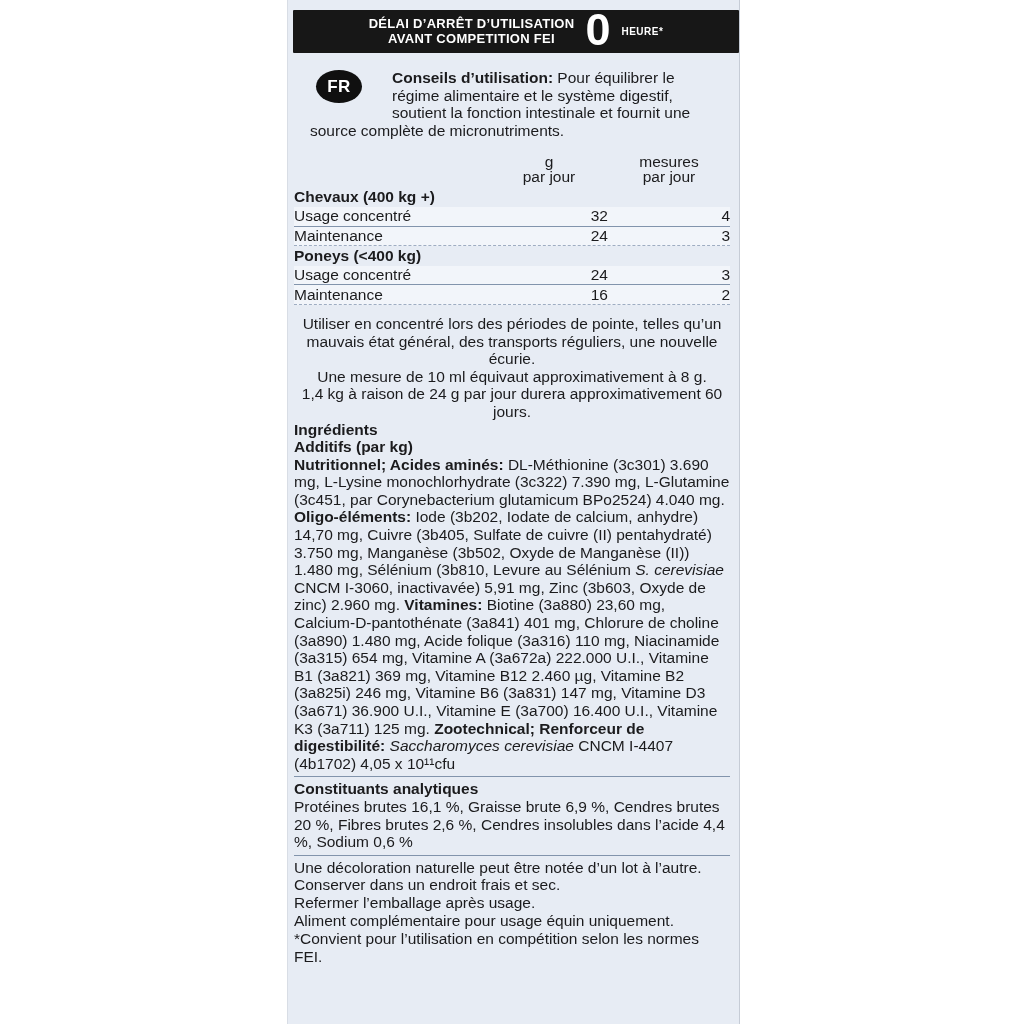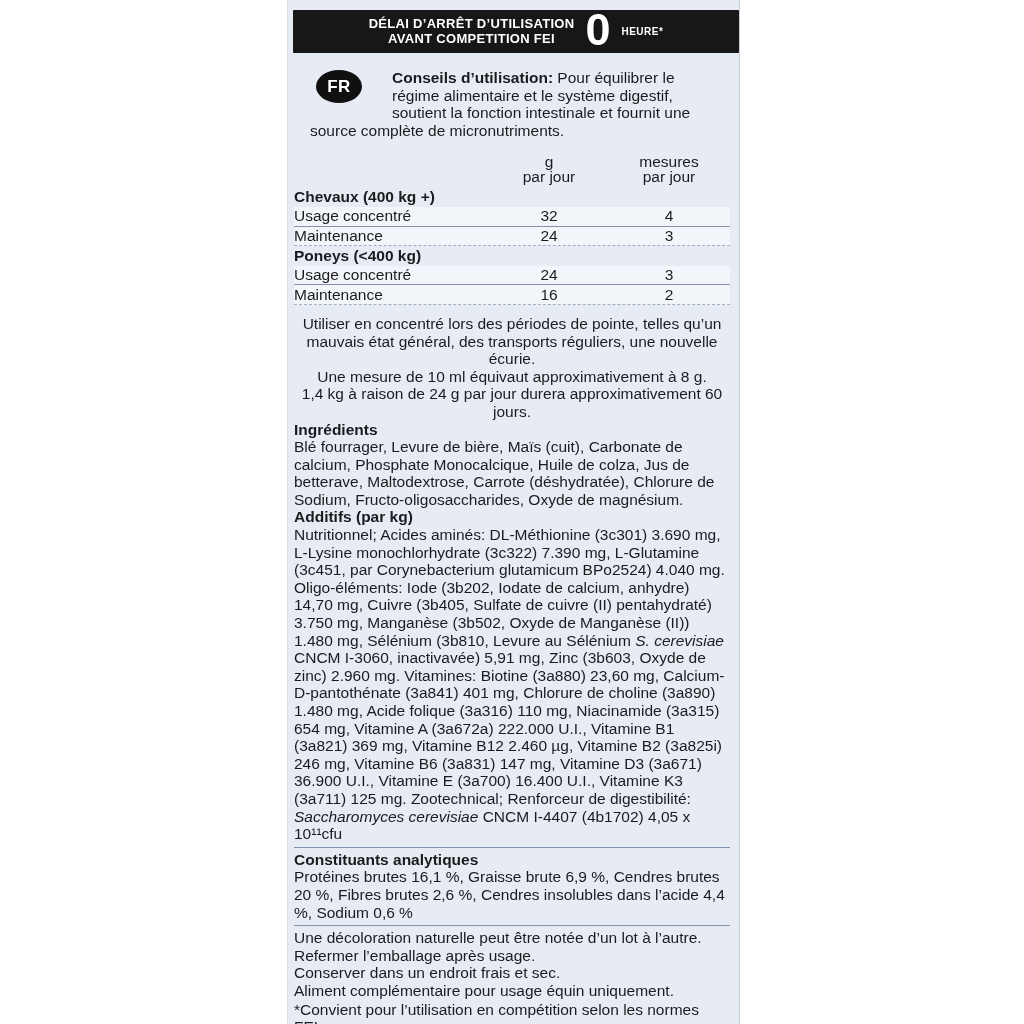--- a/index.html
+++ b/index.html
@@ -36,30 +36,30 @@
   b{font-weight:bold;}
   
   .dose-table{margin-top:3px;}
   .trow{display:grid;grid-template-columns:1fr 118px 122px;align-items:end;}
   .thead{line-height:14.5px;padding-bottom:3px;}
   .thead .cc{text-align:center;}
   .group-label{font-weight:bold;padding:1px 0;}
   .drow{
     background:#f2f5fa;padding:0.5px 0;
   }
-  .drow .cc{text-align:center;}
+  .drow .cc{text-align:right;}
   .rule-solid{border-bottom:1px solid #8294ac;}
   .rule-dash{border-bottom:1px dashed #9fadc2;}
   
   .para{margin:0;}
   .block-notes{margin-top:10px;text-align:center;}
   .heading{font-weight:bold;}
   .section-ingredients{margin-top:0;}
   .hr{border:none;border-top:1px solid #8294ac;margin:4px 0 3px 0;height:0;}
-  .seg-bold{font-weight:normal;}
+  .seg-bold{font-weight:bold;}
   .seg-italic{font-style:italic;}
   .section-analytical{margin-top:0;}
   .storage{margin-top:2px;}
   .footnote{margin-top:1px;}
 </style>
 </head>
 <body>
 
 <div class="label">
 
@@ -118,36 +118,35 @@
   </div>
 
   <div class="block-notes">
     <p class="para">Utiliser en concentré lors des périodes de pointe, telles qu’un mauvais état général, des transports réguliers, une nouvelle écurie.</p>
     <p class="para">Une mesure de 10 ml équivaut approximativement à 8 g.</p>
     <p class="para">1,4 kg à raison de 24 g par jour durera approximativement 60 jours.</p>
   </div>
 
   <div class="section-ingredients">
     <div class="heading">Ingrédients</div>
-    <p class="para">Blé fourrager, Levure de bière, Maïs (cuit), Carbonate de calcium, Phosphate Monocalcique, Huile de colza, Jus de betterave, Maltodextrose, Carrote (déshydratée), Chlorure de Sodium, Fructo-oligosaccharides, Oxyde de magnésium.</p>
     <div class="heading">Additifs (par kg)</div>
     <p class="para"><span class="seg-bold">Nutritionnel; Acides aminés:</span><span> DL-Méthionine (3c301) 3.690 mg, L-Lysine monochlorhydrate (3c322) 7.390 mg, L-Glutamine (3c451, par Corynebacterium glutamicum BPo2524) 4.040 mg. </span><span class="seg-bold">Oligo-éléments:</span><span> Iode (3b202, Iodate de calcium, anhydre) 14,70 mg, Cuivre (3b405, Sulfate de cuivre (II) pentahydraté) 3.750 mg, Manganèse (3b502, Oxyde de Manganèse (II)) 1.480 mg, Sélénium (3b810, Levure au Sélénium </span><span class="seg-italic">S. cerevisiae</span><span> CNCM I-3060, inactivavée) 5,91 mg, Zinc (3b603, Oxyde de zinc) 2.960 mg. </span><span class="seg-bold">Vitamines:</span><span> Biotine (3a880) 23,60 mg, Calcium-D-pantothénate (3a841) 401 mg, Chlorure de choline (3a890) 1.480 mg, Acide folique (3a316) 110 mg, Niacinamide (3a315) 654 mg, Vitamine A (3a672a) 222.000 U.I., Vitamine B1 (3a821) 369 mg, Vitamine B12 2.460 µg, Vitamine B2 (3a825i) 246 mg, Vitamine B6 (3a831) 147 mg, Vitamine D3 (3a671) 36.900 U.I., Vitamine E (3a700) 16.400 U.I., Vitamine K3 (3a711) 125 mg. </span><span class="seg-bold">Zootechnical; Renforceur de digestibilité:</span><span> </span><span class="seg-italic">Saccharomyces cerevisiae</span><span> CNCM I-4407 (4b1702) 4,05 x 10¹¹cfu</span></p>
   </div>
 
   <hr class="hr">
 
   <div class="section-analytical">
     <div class="heading">Constituants analytiques</div>
     <p class="para">Protéines brutes 16,1 %, Graisse brute 6,9 %, Cendres brutes 20 %, Fibres brutes 2,6 %, Cendres insolubles dans l’acide 4,4 %, Sodium 0,6 %</p>
   </div>
 
   <hr class="hr">
 
   <div class="storage">
     <p class="para">Une décoloration naturelle peut être notée d’un lot à l’autre.</p>
+    <p class="para">Conserver dans un endroit frais et sec.</p>
     <p class="para">Refermer l’emballage après usage.</p>
-    <p class="para">Conserver dans un endroit frais et sec.</p>
     <p class="para">Aliment complémentaire pour usage équin uniquement.</p>
   </div>
 
   <p class="para footnote">*Convient pour l’utilisation en compétition selon les normes FEI.</p>
 
 </div>
 
 </body></html>

